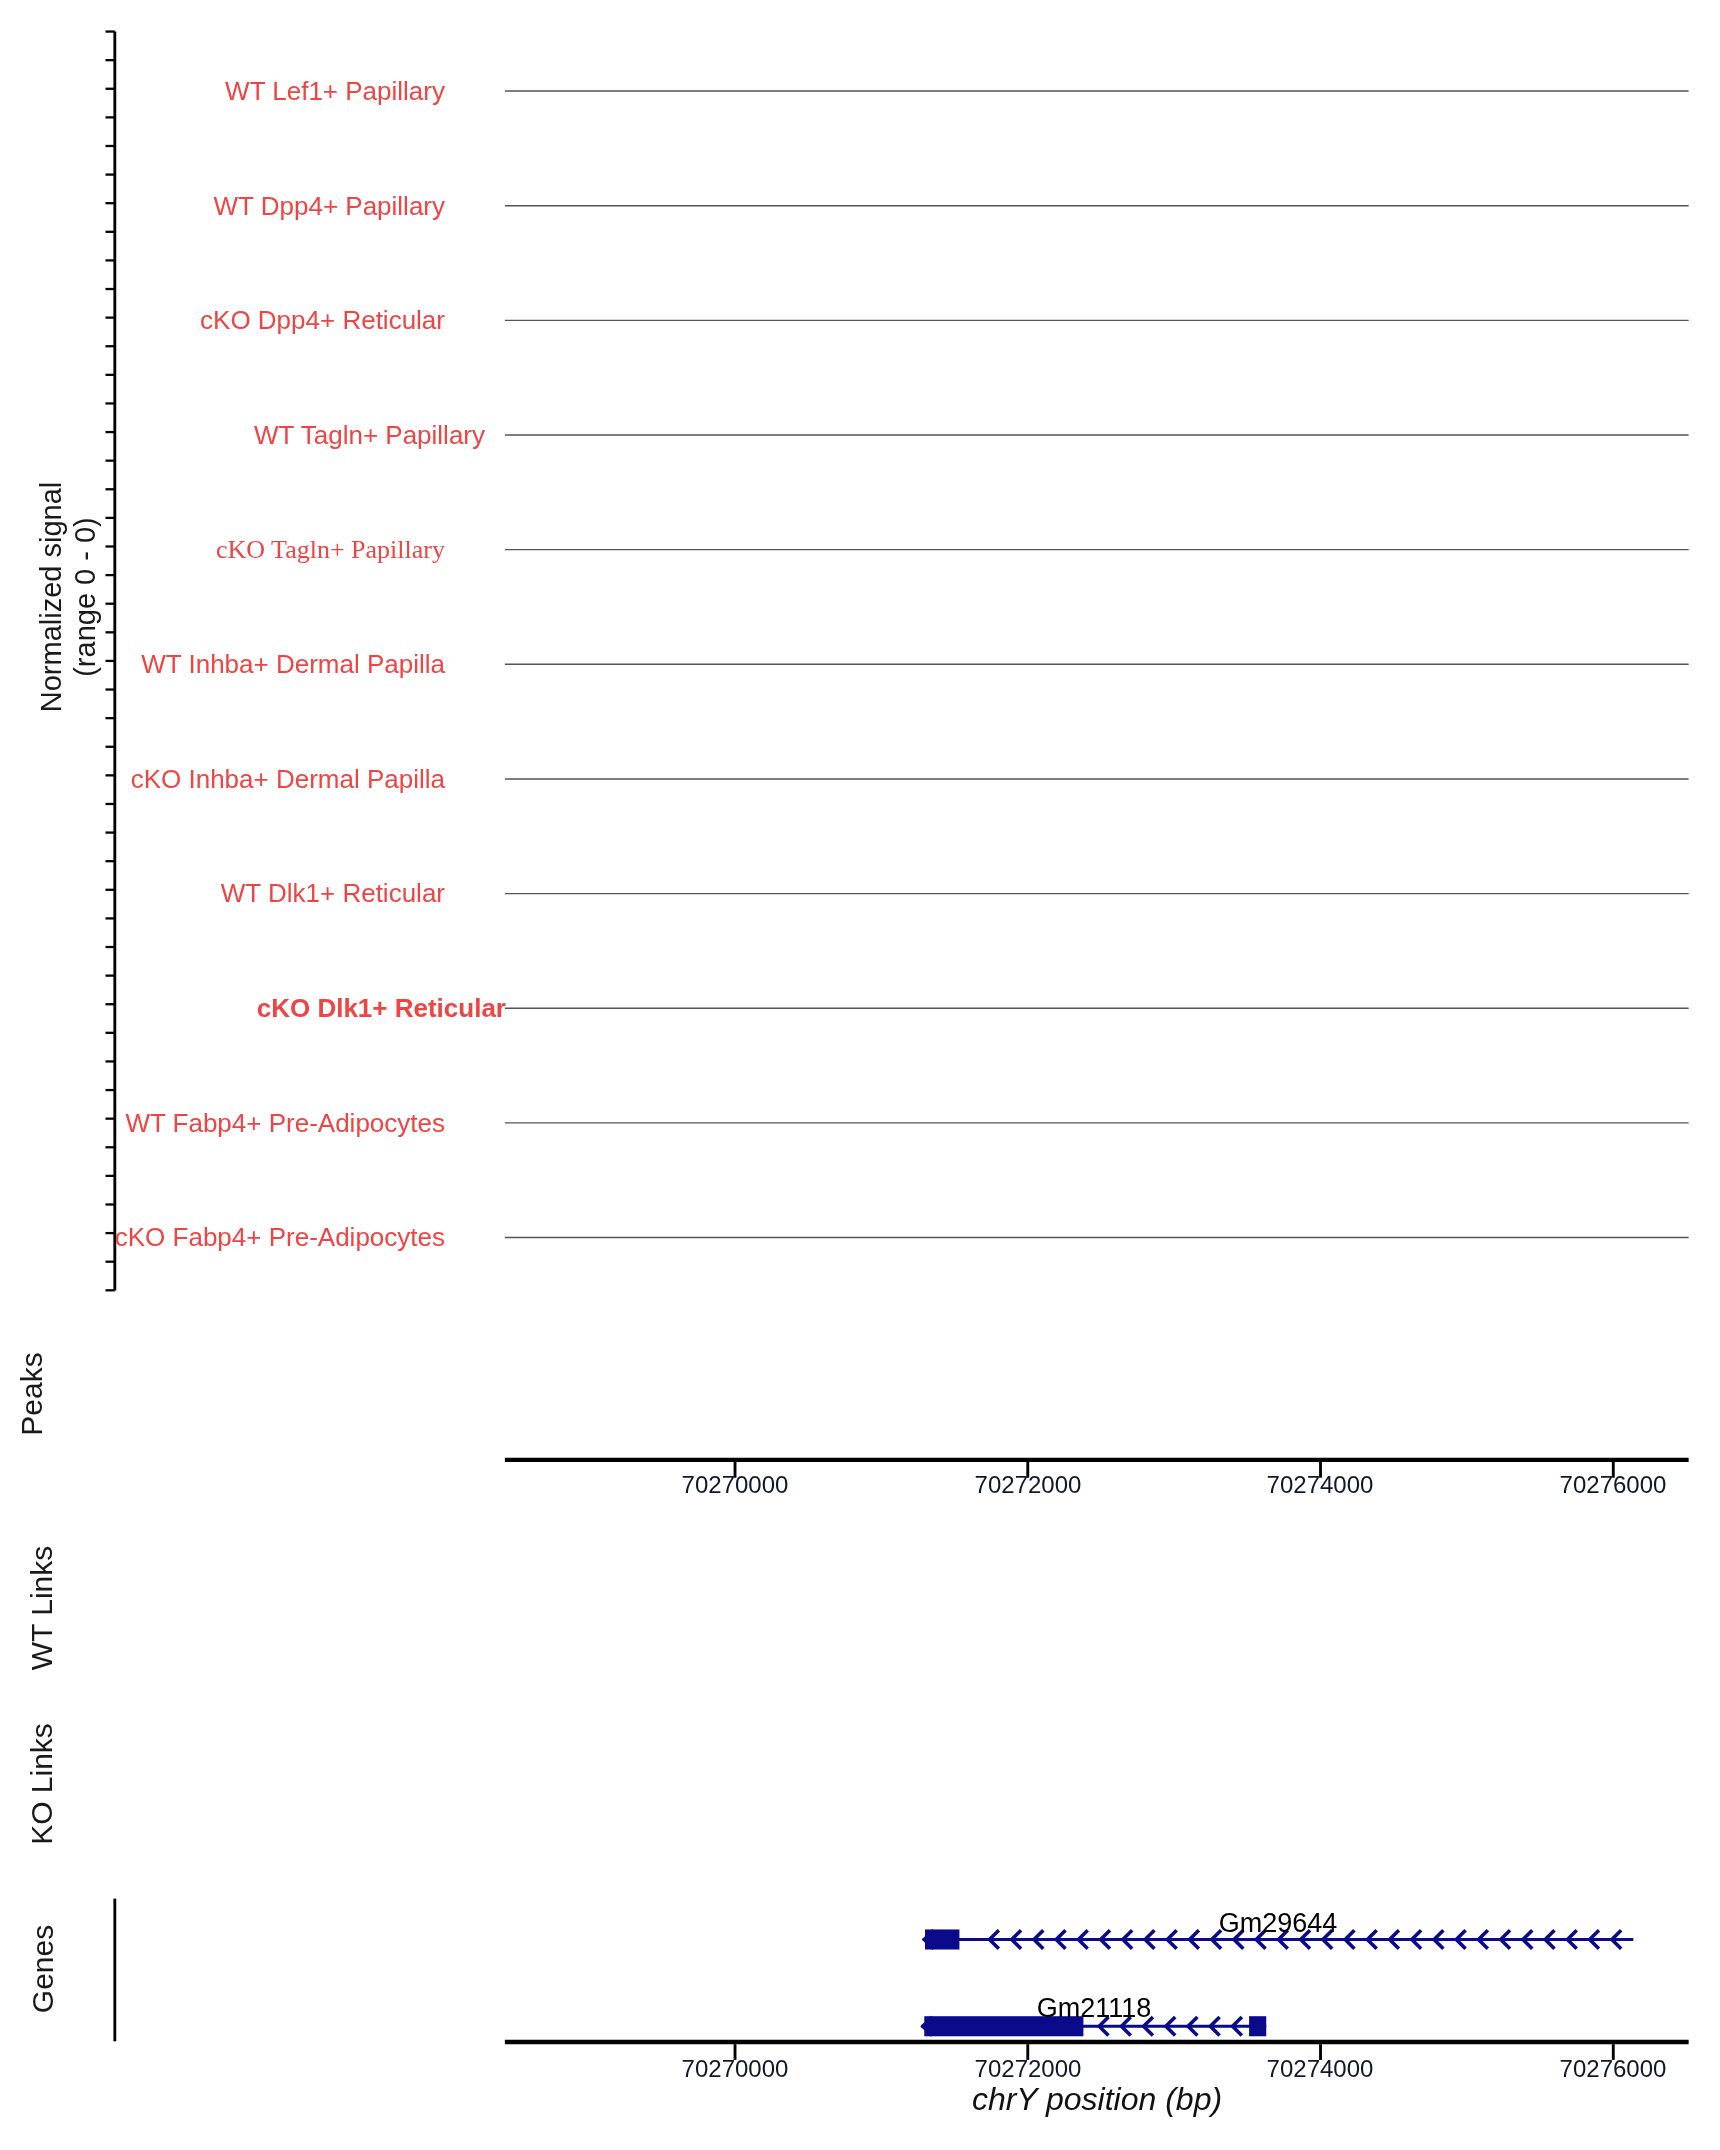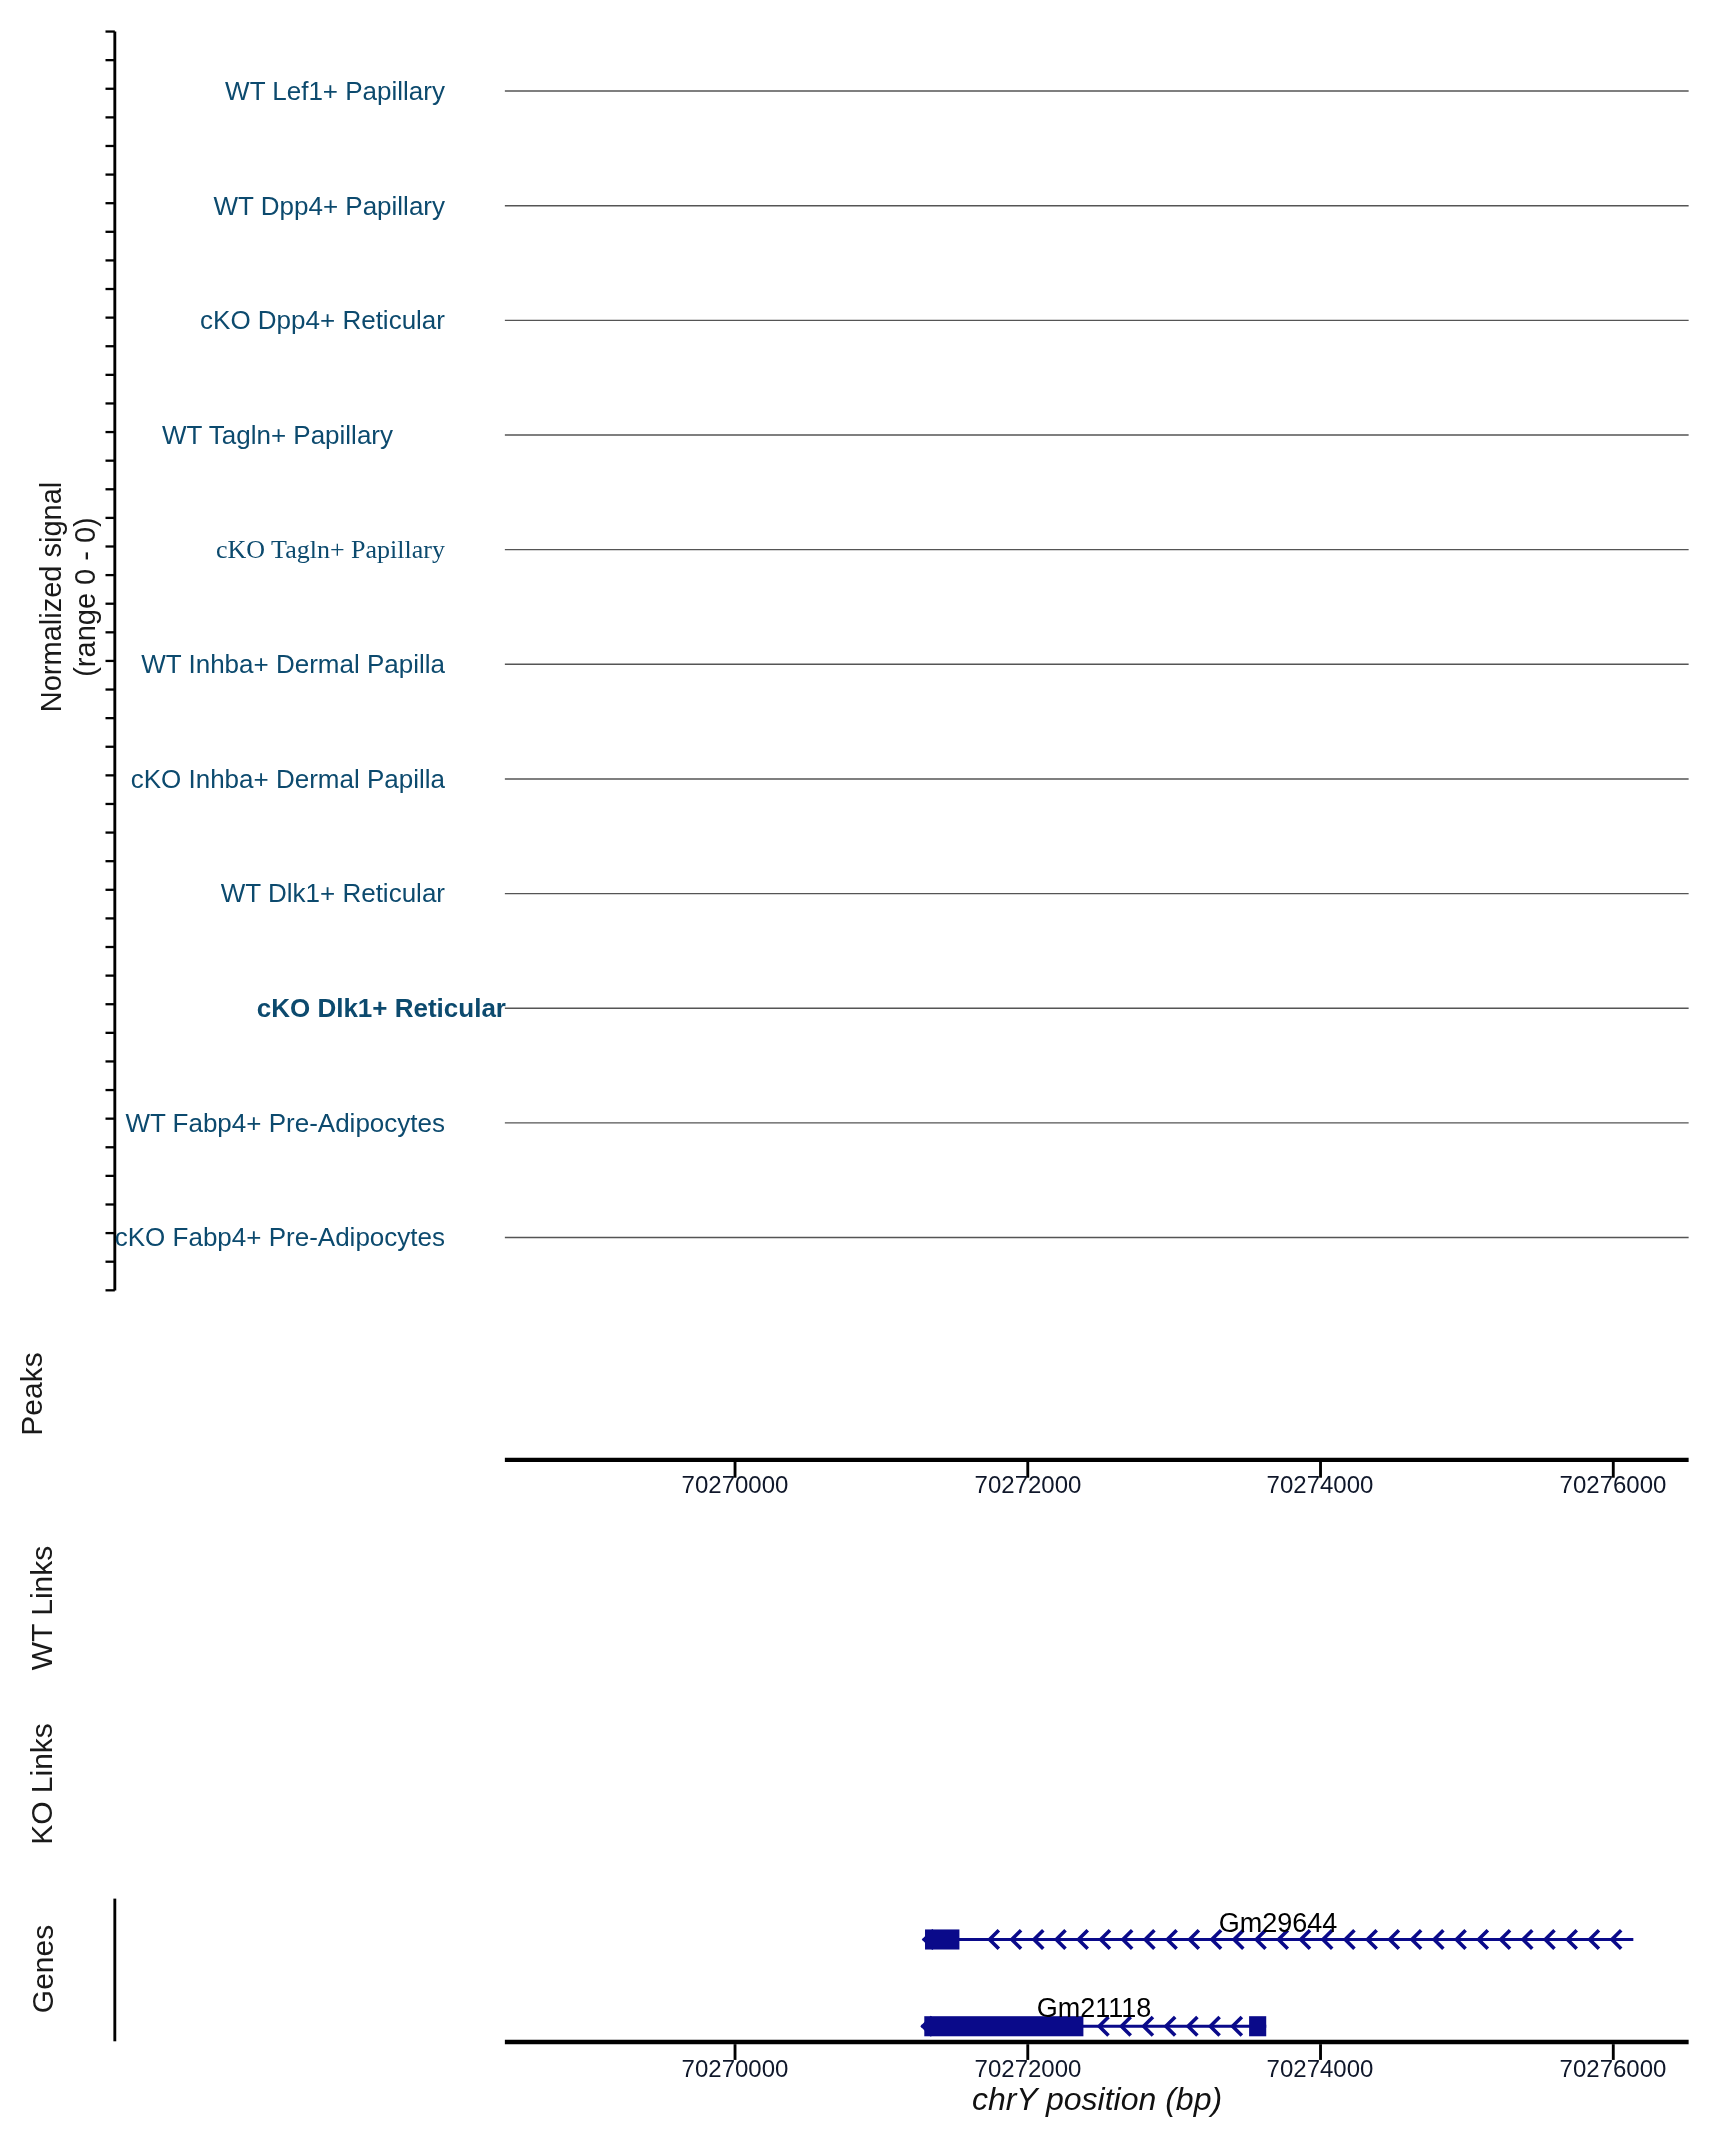--- a/index.html
+++ b/index.html
@@ -4,21 +4,21 @@
 <style>
   html,body{margin:0;padding:0;background:#ffffff;}
   .fig{
     position:relative;width:1721px;height:2151px;background:#ffffff;overflow:hidden;
     font-family:"Liberation Sans","DejaVu Sans",sans-serif;
   }
   .abs{position:absolute;}
   .rot{transform:translate(-50%,-50%) rotate(-90deg);transform-origin:center center;white-space:nowrap;}
   .section-label{font-size:30px;color:#1a1a1a;}
   .yaxis-label{font-size:29px;color:#1a1a1a;text-align:center;line-height:1.18;}
-  .track-label{font-size:26px;color:#0c4a6e;white-space:nowrap;transform:translateY(-50%);text-align:right;}
+  .track-label{font-size:26px;color:#ef4444;white-space:nowrap;transform:translateY(-50%);text-align:right;}
   .tick-label{font-size:24px;color:#0f172a;transform:translateX(-50%);white-space:nowrap;}
   .gene-label{font-size:27px;color:#000000;transform:translate(-50%,-50%);white-space:nowrap;}
   .axis-title{font-size:32px;color:#111111;transform:translate(-50%,-50%);white-space:nowrap;}
   svg{position:absolute;left:0;top:0;}
 </style>
 </head>
 <body>
 
 <div class="fig">
 
@@ -145,21 +145,21 @@
   <div class="abs rot section-label" style="left:42px;top:1608px;">WT Links</div>
   <div class="abs rot section-label" style="left:42px;top:1784px;">KO Links</div>
   <div class="abs rot section-label" style="left:43px;top:1969px;">Genes</div>
 
   <div class="abs axis-title" style="left:1097px;top:2099px;font-style:italic;">chrY position (bp)</div>
 
   <div id="track-labels">
       <div class="abs track-label" style="right:1276px;top:91px;">WT Lef1+ Papillary</div>
       <div class="abs track-label" style="right:1276px;top:206px;">WT Dpp4+ Papillary</div>
       <div class="abs track-label" style="right:1276px;top:320px;">cKO Dpp4+ Reticular</div>
-      <div class="abs track-label" style="right:1328px;top:435px;">WT Tagln+ Papillary</div>
+      <div class="abs track-label" style="right:1236px;top:435px;">WT Tagln+ Papillary</div>
       <div class="abs track-label" style="right:1276px;top:550px;font-family:Liberation Serif, serif;">cKO Tagln+ Papillary</div>
       <div class="abs track-label" style="right:1276px;top:664px;margin-left:20px;">WT Inhba+ Dermal Papilla</div>
       <div class="abs track-label" style="right:1276px;top:779px;">cKO Inhba+ Dermal Papilla</div>
       <div class="abs track-label" style="right:1276px;top:893px;">WT Dlk1+ Reticular</div>
       <div class="abs track-label" style="right:1215px;top:1008px;font-weight:bold;">cKO Dlk1+ Reticular</div>
       <div class="abs track-label" style="right:1276px;top:1123px;">WT Fabp4+ Pre-Adipocytes</div>
       <div class="abs track-label" style="right:1276px;top:1237px;padding-left:28px;">cKO Fabp4+ Pre-Adipocytes</div>
     </div>
   <div id="axis1-labels">
       <div class="abs tick-label" style="left:735px;top:1471px;">70270000</div>

